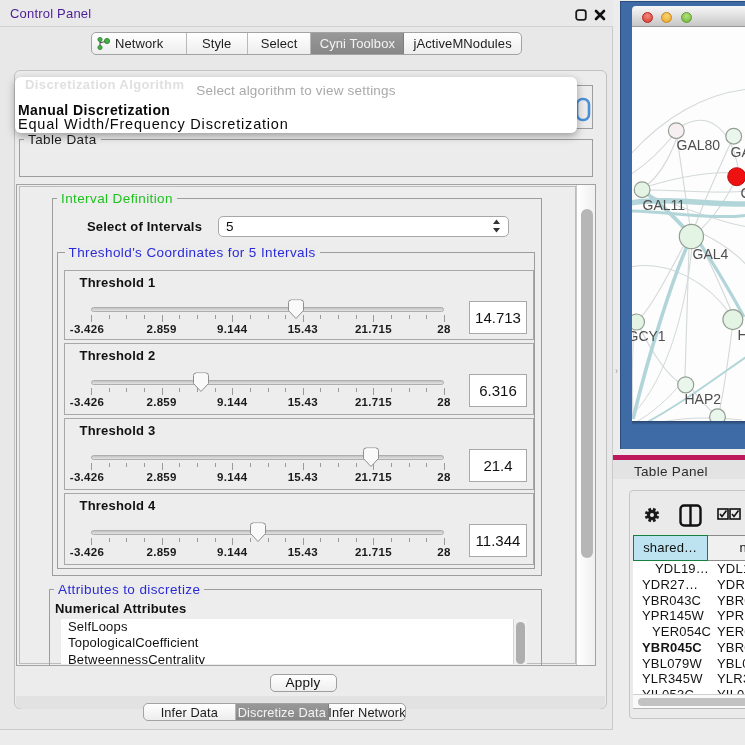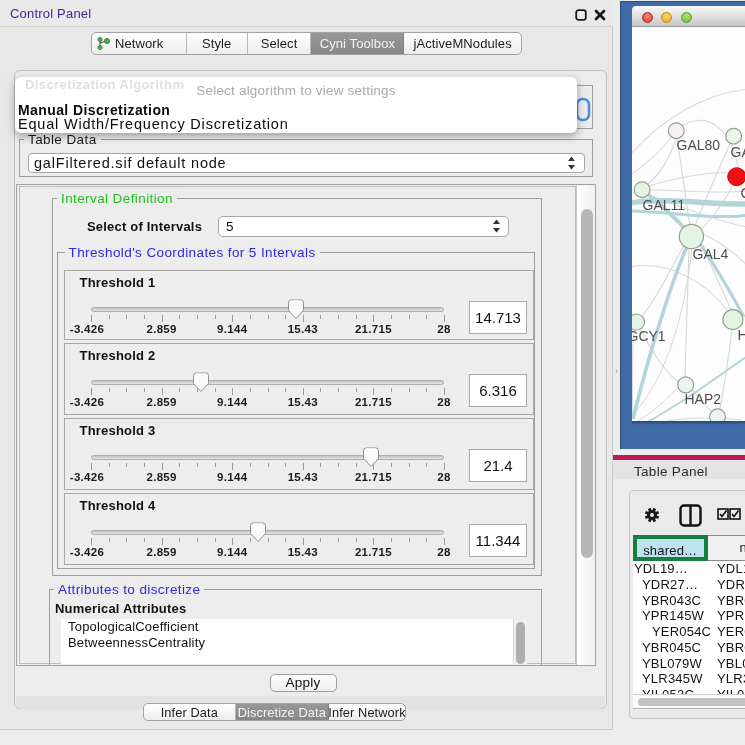--- a/index.html
+++ b/index.html
@@ -57,21 +57,21 @@
 
 #rside{position:absolute;left:613px;top:0;width:132px;height:745px;background:#ececec;}
 #bluewin{position:absolute;left:7px;top:1px;width:125px;height:448px;background:#3e6ba6;border-left:1px solid #2a4d7d;border-top:1px solid #2a4d7d;}
 #mactitle{position:absolute;left:18.5px;top:6px;width:113.5px;height:21px;background:linear-gradient(#f8f8f8,#c7c7c7);border-bottom:1px solid #999;border-top-left-radius:4px;}
 #canvas{position:absolute;left:18.5px;top:27px;width:113.5px;height:394px;background:#fdfdfd;overflow:hidden;}
 #canvshadow{position:absolute;left:18.5px;top:421px;width:113.5px;height:4px;background:linear-gradient(rgba(20,40,70,0.55),rgba(20,40,70,0));}
 .light{position:absolute;top:12px;width:11px;height:11px;border-radius:50%;}
 #tpbar{position:absolute;left:0px;top:455px;width:132px;height:24px;background:#e3e3e3;border-top:5px solid #be185d;}
 #tpbar .t{position:absolute;left:21px;top:4px;font-size:13.5px;color:#2c2c2c;letter-spacing:0.3px;}
 #tablebox{position:absolute;left:16px;top:490px;width:140px;height:229px;background:#eaeaea;border:1px solid #c6c6c6;border-radius:4px;}
-#thead1{position:absolute;left:3px;top:44px;width:74.5px;height:25.5px;background:#bde3f1;border:4px solid #15803d;
+#thead1{position:absolute;left:3px;top:44px;width:74.5px;height:25.5px;background:#bde3f1;border:1px solid #15803d;
   font-size:13px;color:#111;text-align:center;line-height:24px;letter-spacing:0.2px;}
 #thead2{position:absolute;left:77.5px;top:44px;width:70px;height:25.5px;background:#f0f0f0;border:1px solid #8a8a8a;border-left:none;
   font-size:13px;color:#111;line-height:24px;padding-left:32px;letter-spacing:0.2px;}
 #tbody{position:absolute;left:3px;top:69.5px;width:144px;height:133.6px;background:#ffffff;overflow:hidden;}
 #tbody .r{position:absolute;font-size:13px;color:#141414;letter-spacing:0.2px;white-space:pre;}
 #hsb{position:absolute;left:3px;top:203.1px;width:144px;height:14.6px;background:#fafafa;border-top:1px solid #cfcfcf;border-bottom:1px solid #b5b5b5;}
 #hsbthumb{position:absolute;left:5px;top:3.4px;width:150px;height:7.5px;background:#c2c2c2;border-radius:4px;}
 </style></head>
 <body>
 <div id="root">
@@ -96,27 +96,20 @@
 <div class="seg" style="width:117px;">jActiveMNodules</div>
 </div>
 <div id="mainpanel">
 <div class="groupbox" style="left:4px;top:14px;width:574px;height:44px;"></div>
 <svg class="abs" style="left:560px;top:26px;" width="16" height="25" viewBox="0 0 16 25">
 <rect x="2" y="2" width="12" height="21" rx="5.5" fill="#ececec" stroke="#4a90d9" stroke-width="2.6"></rect>
 </svg>
 <div class="groupbox" style="left:4px;top:68px;width:574px;height:38px;">
           <span class="gtitle" style="left:4px;color:#1c1c1c;">Table Data</span>
         </div>
-<div class="combo" style="left:13px;top:82px;width:557px;height:20px;">
-          <span class="ctext" style="font-size:14.5px;left:5px;letter-spacing:0.8px;">galFiltered.sif default node</span>
-<svg class="updown" style="right:8px;" viewBox="0 0 9 14">
-            <path d="M 4.5 0.5 L 8 5 L 1 5 Z" fill="#333"></path>
-            <path d="M 4.5 13.5 L 1 9 L 8 9 Z" fill="#333"></path>
-          </svg>
-</div>
 <div id="scrollpane">
 <div id="innerpanel">
 <div class="groupbox" style="left:32px;top:10.5px;width:490px;height:378px;">
               <span class="gtitle" style="left:4px;color:#1fc11f;">Interval Definition</span>
             </div>
 <div class="abs" style="left:67px;top:31.5px;font-size:13px;font-weight:bold;color:#111;letter-spacing:0.2px;">Select of Intervals</div>
 <div class="combo" style="left:198px;top:28.5px;width:291px;height:21px;border-radius:5px;">
               <span class="ctext">5</span>
 <svg class="updown" style="right:7px;" viewBox="0 0 9 14">
                 <path d="M 4.5 0.5 L 8 5 L 1 5 Z" fill="#333"></path>
@@ -276,20 +269,21 @@
 </svg>
 <div class="vbox" style="top:30px;">
                 <span>11.344</span>
               </div>
 </div>
 <div class="groupbox" style="left:29px;top:402px;width:493px;height:76px;border-bottom:none;">
               <span class="gtitle" style="left:4px;color:#2a2ad8;">Attributes to discretize</span>
             </div>
 <div class="abs" style="left:35px;top:414px;font-size:13px;font-weight:bold;color:#111;letter-spacing:0.2px;">Numerical Attributes</div>
 <div id="numlist" style="left:41px;top:431.5px;width:466px;height:45.5px;">
+<div class="li">SelfLoops</div>
               <div class="li">TopologicalCoefficient</div>
               <div class="li">BetweennessCentrality</div>
 <div class="abs" style="right:0;top:0;width:14px;height:45px;background:#f0f0f0;border-left:1px solid #d5d5d5;"></div>
 <div class="abs" style="right:2.5px;top:3.5px;width:9px;height:41.5px;background:#aeaeae;border-radius:4.5px;"></div>
 </div>
 </div>
 <div id="vsbtrack">
             <div id="vsbthumb"></div>
           </div>
 </div>
@@ -391,31 +385,31 @@
 <rect x="1" y="1" width="10" height="10" fill="none" stroke="#111" stroke-width="1.6"></rect>
 <path d="M 3 6 L 5 8.5 L 9.5 2.5" stroke="#111" stroke-width="1.6" fill="none"></path>
 </svg>
 <svg class="abs" style="left:98.5px;top:17px;" width="12" height="12" viewBox="0 0 12 12">
 <rect x="1" y="1" width="10" height="10" fill="none" stroke="#111" stroke-width="1.6"></rect>
 <path d="M 3 6 L 5 8.5 L 9.5 2.5" stroke="#111" stroke-width="1.6" fill="none"></path>
 </svg>
 <div id="thead1">shared…</div>
 <div id="thead2">n</div>
 <div id="tbody">
-<div class="r" style="left:1px;top:0.8px;">YDL19…</div>
+<div class="r" style="left:22px;top:0.8px;">YDL19…</div>
 <div class="r" style="left:84px;top:0.8px;">YDL1</div>
 <div class="r" style="left:9px;top:16.5px;">YDR27…</div>
 <div class="r" style="left:84px;top:16.5px;">YDR2</div>
 <div class="r" style="left:9px;top:32.2px;">YBR043C</div>
 <div class="r" style="left:84px;top:32.2px;">YBR0</div>
 <div class="r" style="left:9px;top:47.9px;">YPR145W</div>
 <div class="r" style="left:84px;top:47.9px;">YPR1</div>
 <div class="r" style="left:9px;top:63.6px;margin-left:10px;">YER054C</div>
 <div class="r" style="left:84px;top:63.6px;">YER0</div>
-<div class="r" style="left:9px;top:79.3px;">YBR045C</div>
+<div class="r" style="left:9px;top:79.3px;font-weight:bold;">YBR045C</div>
 <div class="r" style="left:84px;top:79.3px;">YBR0</div>
 <div class="r" style="left:9px;top:95.0px;">YBL079W</div>
 <div class="r" style="left:84px;top:95.0px;">YBL0</div>
 <div class="r" style="left:9px;top:110.7px;">YLR345W</div>
 <div class="r" style="left:84px;top:110.7px;">YLR3</div>
 <div class="r" style="left:9px;top:126.4px;">YIL053C</div>
 <div class="r" style="left:84px;top:126.4px;">YIL0</div>
 </div>
 <div id="hsb">
           <div id="hsbthumb"></div>

